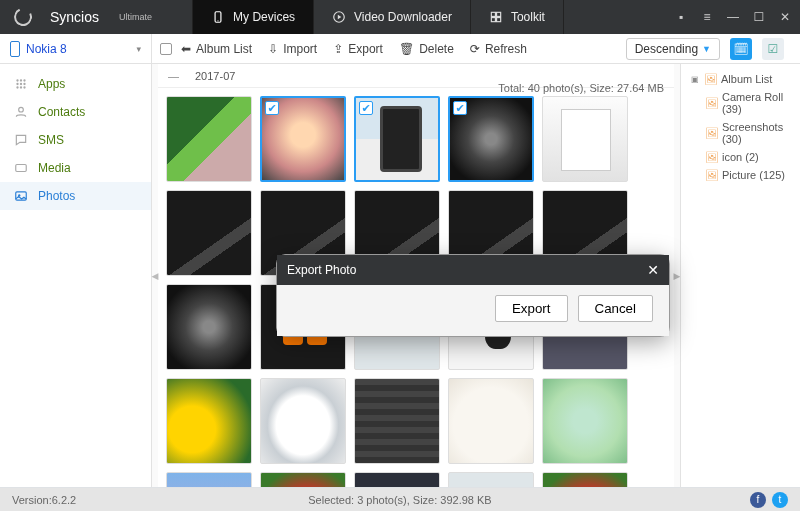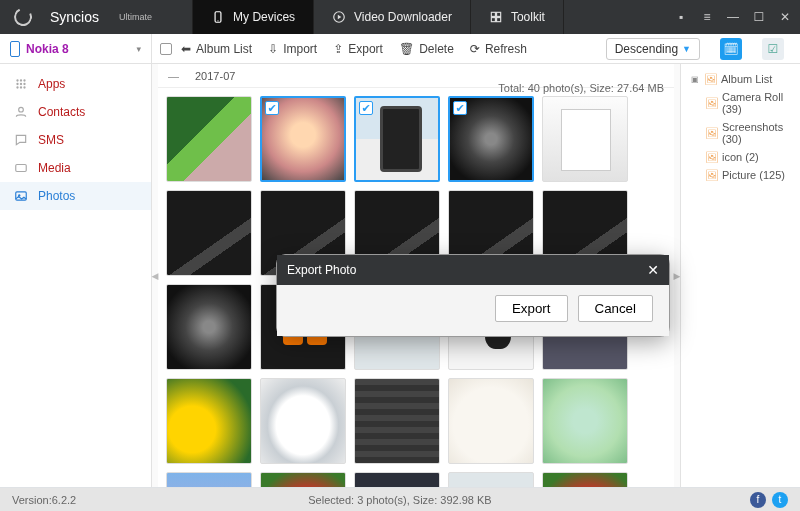--- a/index.html
+++ b/index.html
@@ -15,34 +15,34 @@
 .titlebar .tab.active { background: #111; margin-left: 12px; }
 .titlebar .tab.first { border-left: 1px solid #222; }
 .titlebar .tab .ico { width: 14px; height: 14px; display: inline-flex; align-items: center; justify-content: center; }
 .titlebar .win-controls { margin-left: auto; display: flex; gap: 12px; color: #ccc; }
 .titlebar .win-controls span { width: 14px; text-align: center; cursor: pointer; }
 
 
 .devrow { height: 30px; display: flex; align-items: center; border-bottom: 1px solid #e2e2e2; }
 .devrow .dev { width: 152px; display: flex; align-items: center; gap: 6px; padding: 0 10px; border-right: 1px solid #e2e2e2; height: 100%; }
 .devrow .dev .phone { width: 10px; height: 16px; border: 1px solid #2a7fd6; border-radius: 2px; }
-.devrow .dev .name { flex: 1; color: #a21caf; font-weight: bold; }
+.devrow .dev .name { flex: 1; color: #1d4ed8; font-weight: normal; }
 .devrow .dev .dd { color: #888; font-size: 9px; }
 .devrow .toolbar { display: flex; align-items: center; gap: 2px; padding: 0 8px; flex: 1; height: 100%; }
 .devrow .tbtn { display: flex; align-items: center; gap: 5px; padding: 3px 7px; color: #444; border-radius: 3px; }
 .devrow .chk { width: 12px; height: 12px; border: 1px solid #999; border-radius: 2px; display: inline-block; }
-.devrow .right-toolbar { margin-left: auto; display: flex; align-items: center; gap: 20px; padding-right: 8px; }
+.devrow .right-toolbar { margin-left: auto; display: flex; align-items: center; gap: 10px; padding-right: 8px; }
 .devrow .sortbtn { border: 1px solid #ccc; border-radius: 3px; padding: 3px 8px; display: flex; align-items: center; gap: 4px; }
 .devrow .icobtn { width: 22px; height: 22px; background: #1e9df0; border-radius: 3px; display: flex; align-items: center; justify-content: center; color: #fff; }
 .devrow .icobtn.light { background: #e9eef2; color: #5a9; }
 
 
 .mainbody { flex: 1; display: flex; min-height: 0; position: relative; }
 .sidebar { width: 152px; border-right: 1px solid #e2e2e2; padding-top: 6px; }
-.sidebar .item { display: flex; align-items: center; gap: 10px; padding: 7px 14px; color: #b91c1c; }
+.sidebar .item { display: flex; align-items: center; gap: 10px; padding: 7px 14px; color: #4d7c0f; }
 .sidebar .item.active { background: #f0f6fb; color: #2a7fd6; }
 .sidebar .ico { width: 14px; height: 14px; color: #aaa; }
 .sidebar .item.active .ico { color: #2a7fd6; }
 .content { flex: 1; display: flex; flex-direction: column; min-width: 0; }
 .grouprow { height: 24px; display: flex; align-items: center; padding: 0 10px; gap: 8px; font-size: 11px; color: #555; border-bottom: 1px solid #eee;}
 .grouprow .gtotal { margin-left: auto; color: #666; margin-top: 24px; }
 .thumbs { flex: 1; overflow: hidden; padding: 8px 4px 0 8px; display: flex; flex-wrap: wrap; align-content: flex-start; gap: 8px; }
 .thumb { width: 86px; height: 86px; border: 1px solid #ddd; border-radius: 2px; position: relative; overflow: hidden; background: #eee; }
 .thumb.selected { border: 2px solid #2a9df4; }
 .thumb .pchk { position: absolute; top: 3px; left: 3px; width: 14px; height: 14px; background: #fff; border: 1px solid #2a9df4; border-radius: 2px; display: flex; align-items: center; justify-content: center; color: #2a9df4; font-size: 11px; }

